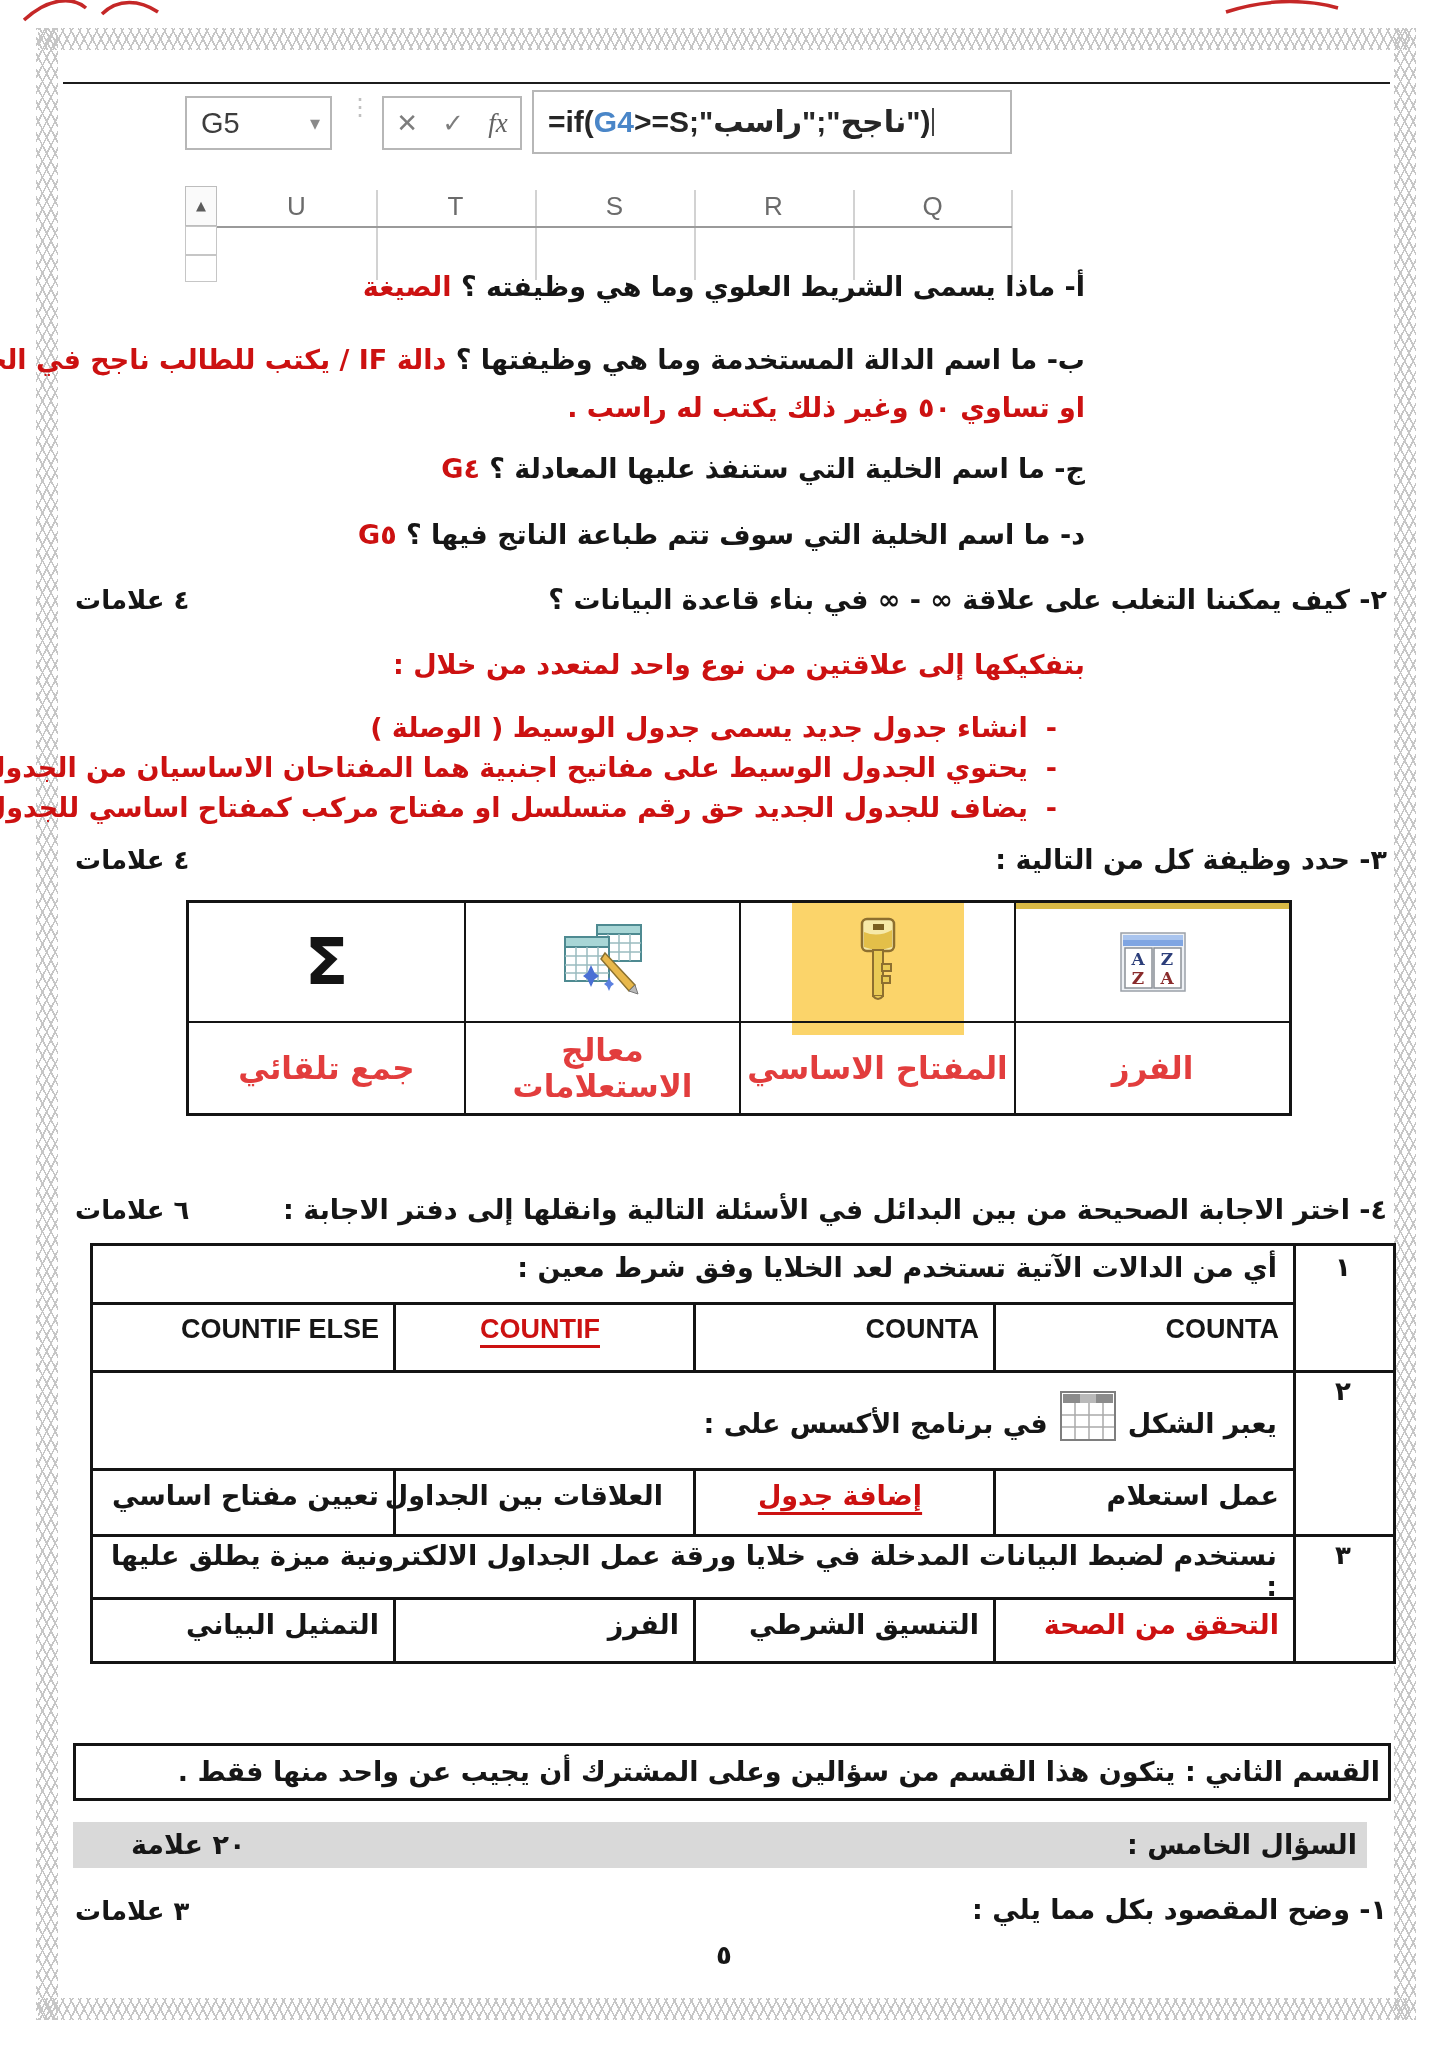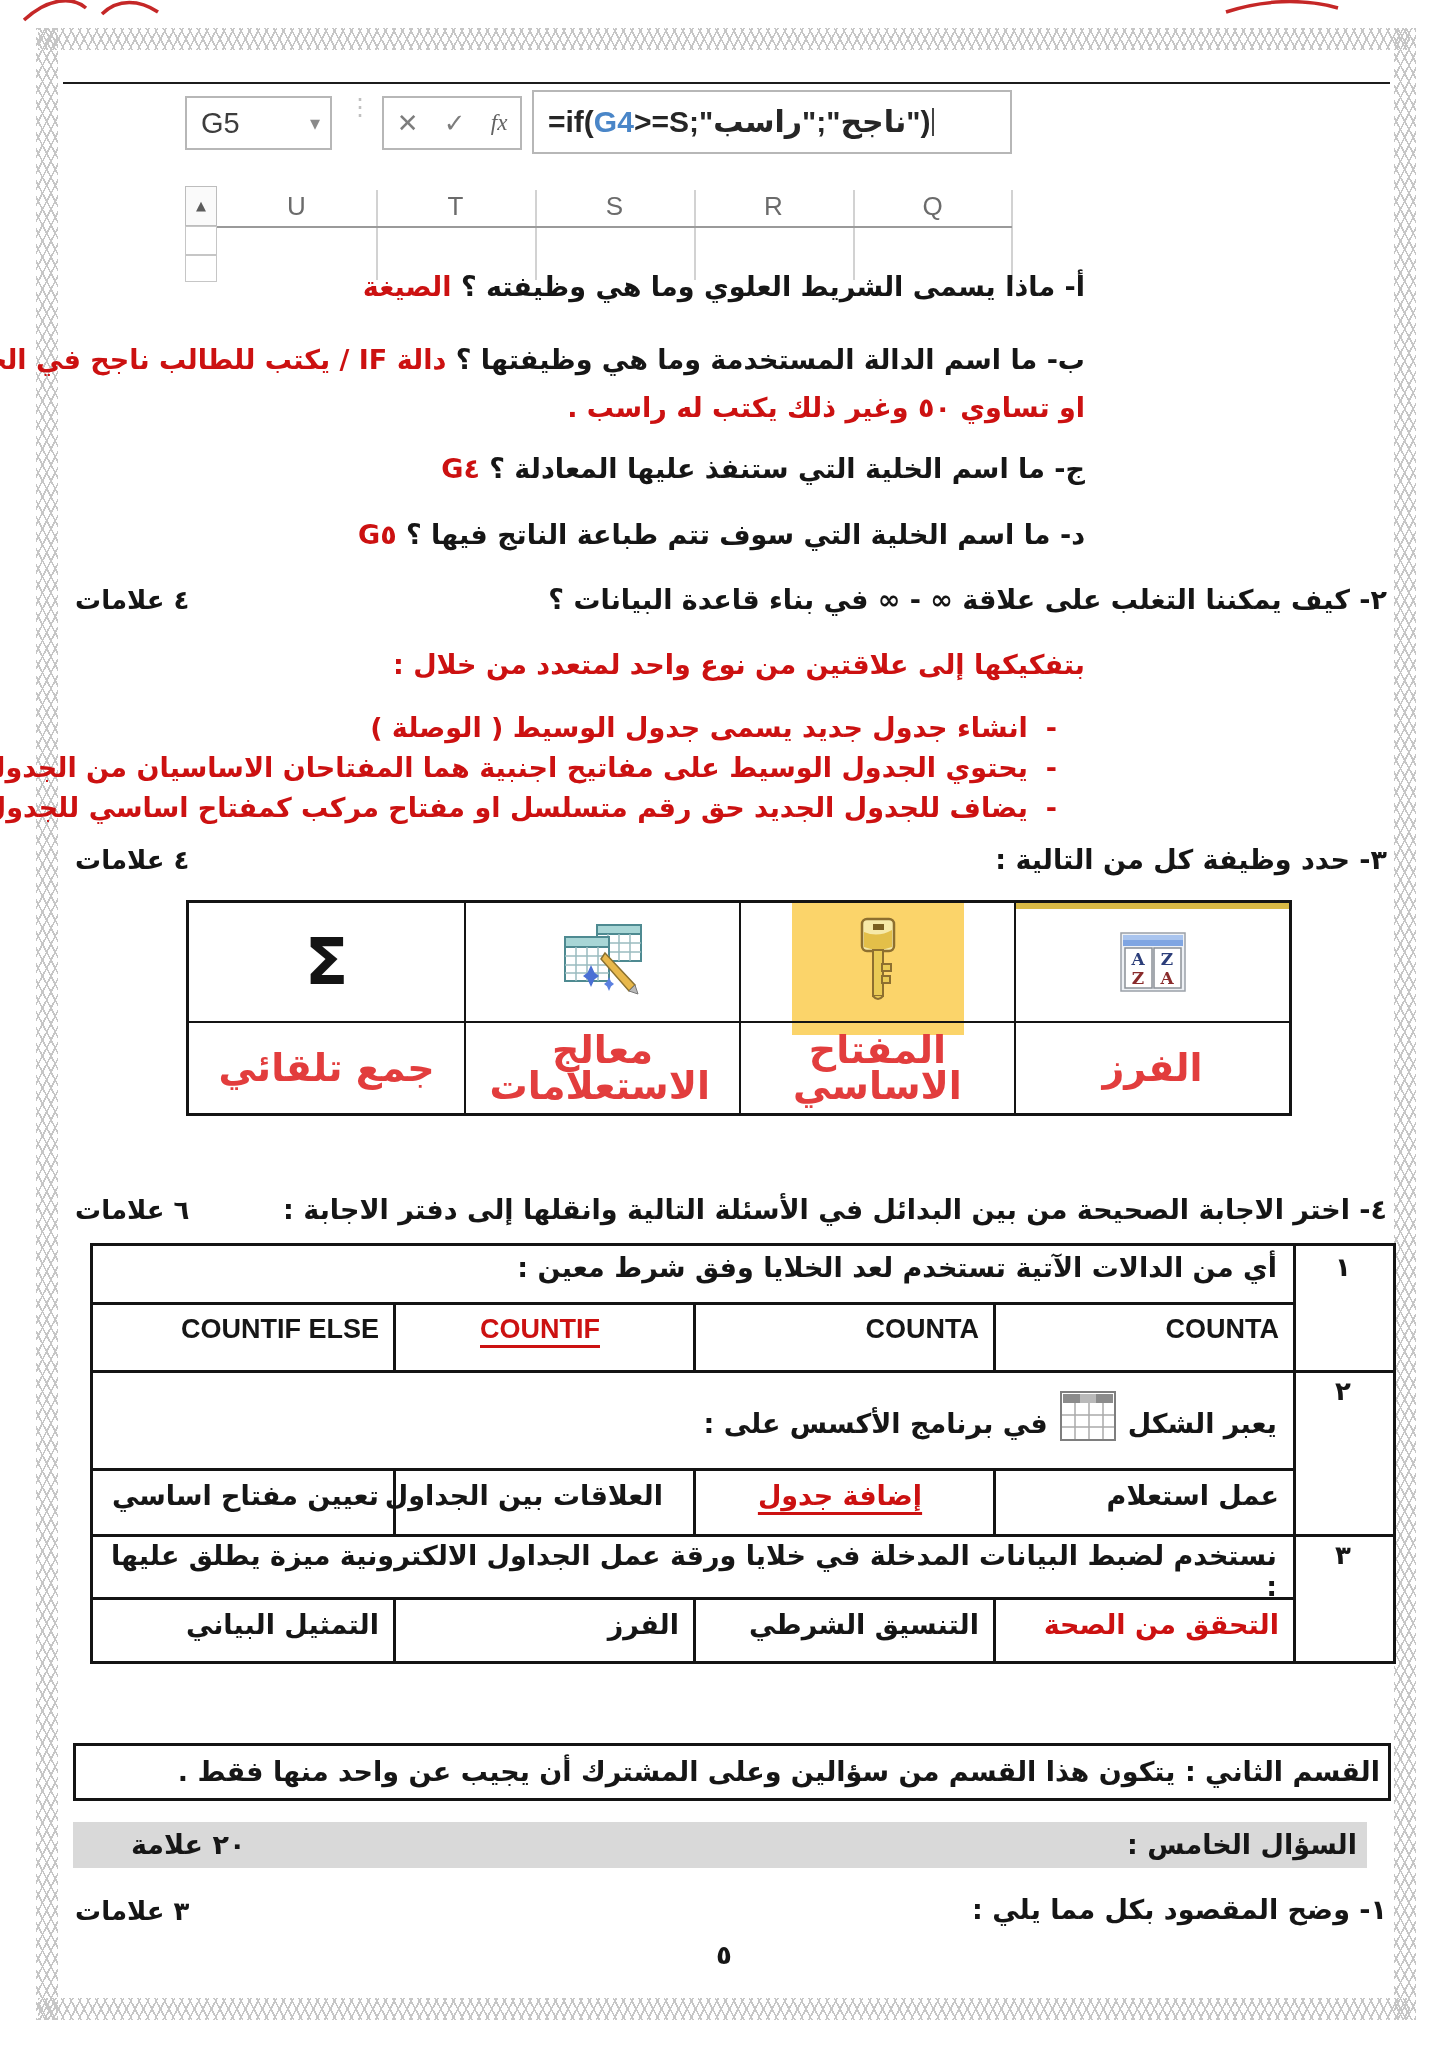--- a/index.html
+++ b/index.html
@@ -21,39 +21,39 @@
   .marks{position:absolute;direction:ltr;font-size:26px;white-space:nowrap;}
   .bullet{position:absolute;right:391px;direction:rtl;display:flex;gap:18px;font-size:27px;white-space:nowrap;}
   
   .xbox{position:absolute;border:2px solid #b7b7b7;background:#fff;box-sizing:border-box;}
   .namebox{left:185px;top:96px;width:147px;height:54px;font-size:29px;color:#3d3d3d;
            line-height:50px;padding-left:14px;font-weight:400;font-family:"Liberation Sans","DejaVu Sans",sans-serif;}
   .namecaret{position:absolute;right:10px;top:0;color:#8a8a8a;font-size:20px;}
   .dots{position:absolute;left:348px;top:99px;color:#c0c0c0;font-size:24px;line-height:16px;font-weight:400;}
   .fbtns{left:382px;top:96px;width:140px;height:54px;display:flex;align-items:center;justify-content:space-around;
          color:#7d7d7d;font-size:26px;font-weight:400;}
-  .fx{font-family:"Liberation Serif","DejaVu Serif",serif;font-style:italic;font-size:23px;color:#636363;}
+  .fx{font-family:"Liberation Serif","DejaVu Serif",serif;font-style:italic;font-size:27px;color:#636363;}
   .fbar{left:532px;top:90px;width:480px;height:64px;font-family:"Liberation Sans","DejaVu Sans",sans-serif;
         font-weight:700;font-size:30px;line-height:60px;padding-left:14px;direction:ltr;white-space:nowrap;color:#262626;}
   .fref{color:#4a86c8;}
   .cursor{display:inline-block;width:2px;height:28px;background:#444;vertical-align:-4px;margin-left:2px;}
   .hdrcell{position:absolute;top:186px;height:40px;color:#6b6b6b;font-size:26px;font-weight:400;
            text-align:center;line-height:40px;font-family:"Liberation Sans","DejaVu Sans",sans-serif;}
   .gridv{position:absolute;width:1.5px;background:#d2d2d2;}
   .gridh{position:absolute;height:2px;background:#9a9a9a;}
   .selall{position:absolute;left:185px;top:186px;width:32px;height:40px;border:1.5px solid #bdbdbd;
           box-sizing:border-box;text-align:center;line-height:38px;font-size:13px;color:#5c5c5c;background:#fafafa;}
   .rowhdr{position:absolute;left:185px;top:226px;width:32px;height:56px;border:1.5px solid #c6c6c6;box-sizing:border-box;}
   .rowhdr-mid{position:absolute;left:185px;top:254px;width:32px;height:1.5px;background:#c6c6c6;}
   
   .itable{position:absolute;left:186px;top:900px;width:1100px;border:3px solid #141414;
           display:grid;grid-template-columns:repeat(4,1fr);grid-template-rows:118px 92px;background:#fff;}
   .itcell{position:relative;border-left:2.5px solid #141414;display:flex;align-items:center;justify-content:center;box-sizing:border-box;}
   .itcell.first{border-left:none;}
-  .itcell.lab{border-top:2.5px solid #141414;color:#e23d3d;font-size:38px;line-height:36px;text-align:center;direction:rtl;}
+  .itcell.lab{border-top:2.5px solid #141414;color:#e23d3d;font-size:31px;line-height:36px;text-align:center;direction:rtl;}
   .keybg{position:absolute;left:50%;transform:translateX(-50%);top:0;width:172px;height:calc(100% + 13px);background:#fbd46a;}
   .sortstrip{position:absolute;left:0;top:0;width:100%;height:6px;background:#d9b945;}
   .sigma{font-size:64px;color:#141414;position:relative;z-index:1;}
   .wrap210{max-width:215px;}
   
   .mcq{position:absolute;left:90px;top:1243px;width:1300px;height:415px;border:3px solid #141414;box-sizing:content-box;background:#fff;}
   .hline,.vline{position:absolute;background:#141414;}
   .mcell{position:absolute;font-size:27px;box-sizing:border-box;}
   .qcell{direction:rtl;text-align:right;padding:6px 16px 0 10px;}
   .ocell{direction:rtl;text-align:right;padding:12px 14px 0 8px;white-space:nowrap;}

